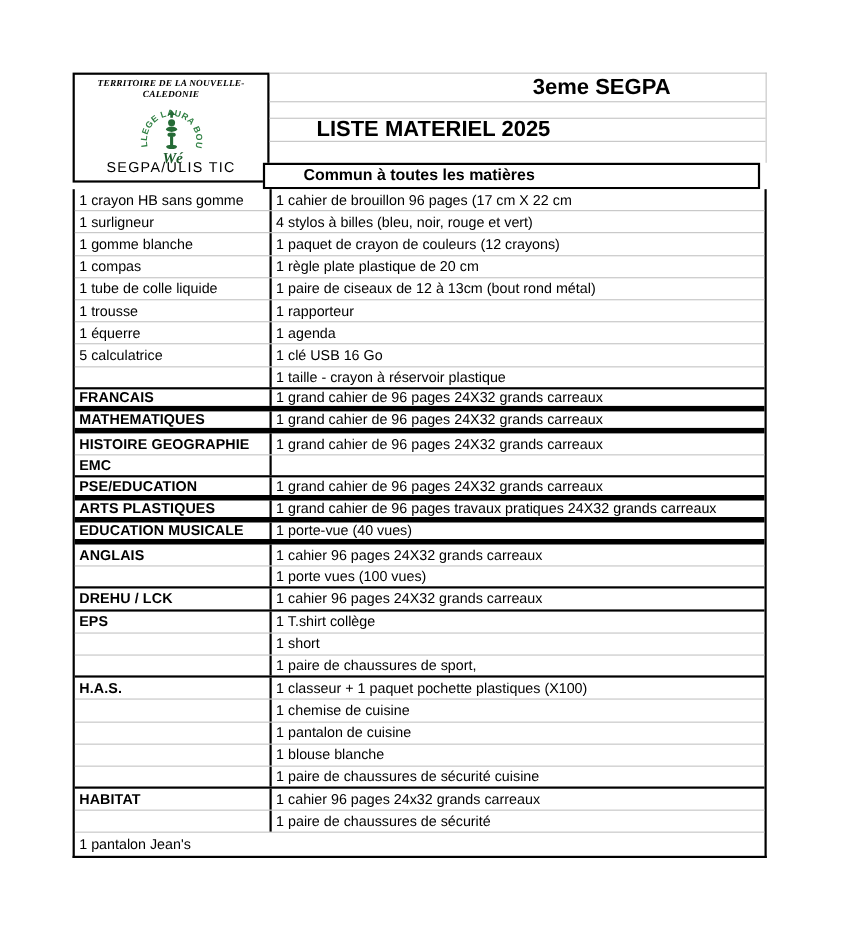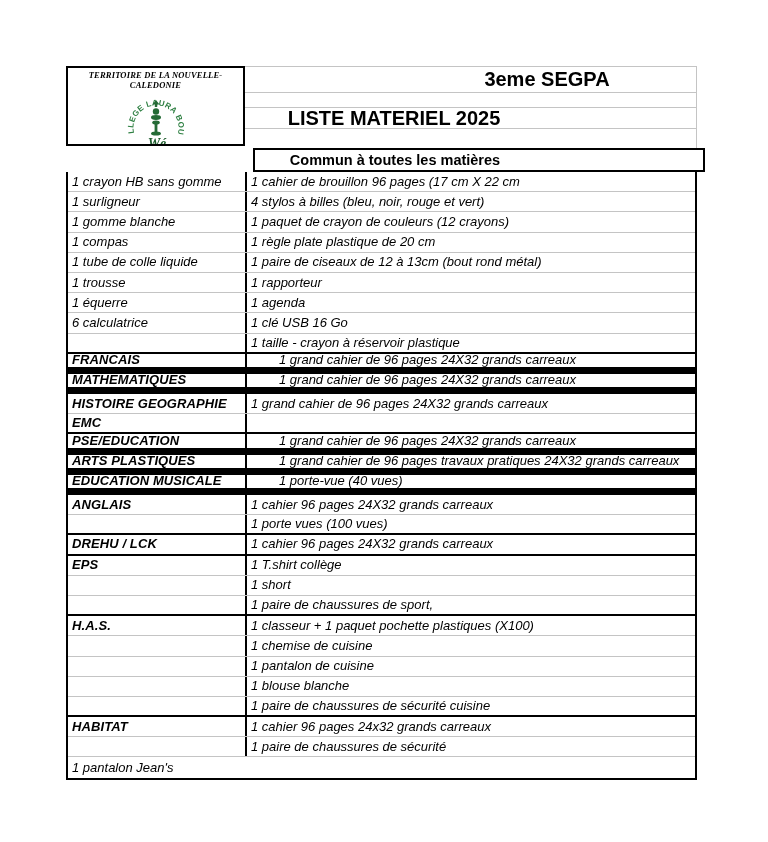--- a/index.html
+++ b/index.html
@@ -3,21 +3,21 @@
 <meta charset="utf-8">
 <style>
   * { margin:0; padding:0; box-sizing:border-box; }
   html,body { background:#fff; }
   .sheet {
     position:relative; width:768px; height:842px; background:#ffffff;
     font-family:"Liberation Sans", sans-serif; color:#1a1a1a;
   }
   
   .logo-cell {
-    position:absolute; left:66px; top:66px; width:179px; height:80px;
+    position:absolute; left:66px; top:66px; width:179px; height:100px;
     border:2px solid #000; background:#fff; overflow:hidden;
   }
   .territory {
     font-family:"Liberation Serif", serif; font-style:italic; font-weight:bold;
     font-size:8.5px; text-align:center; padding-top:2px; letter-spacing:.2px; color:#000;
   }
   .logo-svg { display:block; margin:0 auto; }
   .unit-label {
     font-weight:normal; font-size:13px; letter-spacing:1.2px; text-align:center;
     margin-top:-10px; color:#000;
@@ -28,32 +28,32 @@
     border-top:1px solid #c4c4c4; border-right:1px solid #c4c4c4;
   }
   .t-row { display:flex; align-items:center; }
   .t-row1 { height:26px; border-bottom:1px solid #c4c4c4;justify-content:flex-end; }
   .t-row2 { height:15px; border-bottom:1px solid #c4c4c4; }
   .t-row3 { height:21px; border-bottom:1px solid #c4c4c4; }
   .t-row4 { height:19px; }
   .t-center { width:298px; text-align:center; font-weight:bold; font-size:20px; color:#000; white-space:nowrap; }
   
   .section-box {
-    position:absolute; left:253px; top:148px; width:452px; height:24px;
+    position:absolute; left:239px; top:148px; width:452px; height:24px;
     border:2px solid #000; display:flex; align-items:center; background:#fff;
   }
   .section-box .t-center { width:280px; font-size:14.5px; }
   
   .items-grid {
     position:absolute; left:66px; top:172px; width:631px;
     border:2px solid #000; border-top:none; background:#fff;
   }
-  .row { display:flex; height:20.2px;font-style:italic; }
+  .row { display:flex; height:20.2px; }
   .sep-light  { border-bottom:1px solid #c4c4c4; }
-  .sep-medium { border-bottom:7px solid #000000;gap:28px; }
+  .sep-medium { border-bottom:5px solid #000000; }
   .sep-thick  { border-bottom:2px solid #000000; }
   .sep-none   { border-bottom:none;flex-direction:column; }
   .cell {
     display:flex; align-items:center; padding-left:4px;
     font-size:13px; line-height:18px; white-space:nowrap; overflow:hidden; color:#000;
   }
   .cell.left  { width:179px; border-right:2px solid #000; }
   .cell.right { flex:1; }
   .cell.subject { font-weight:bold; letter-spacing:.1px; }
 </style>
@@ -120,21 +120,21 @@
       </div>
       <div class="row sep-light">
         <div class="cell left">1 trousse</div>
         <div class="cell right">1 rapporteur</div>
       </div>
       <div class="row sep-light">
         <div class="cell left">1 équerre</div>
         <div class="cell right">1 agenda</div>
       </div>
       <div class="row sep-light">
-        <div class="cell left">6 calculatrice</div>
+        <div class="cell left">5 calculatrice</div>
         <div class="cell right">1 clé USB 16 Go</div>
       </div>
       <div class="row sep-thick">
         <div class="cell left"></div>
         <div class="cell right">1 taille - crayon à réservoir plastique</div>
       </div>
       <div class="row sep-medium">
         <div class="cell left subject">FRANCAIS</div>
         <div class="cell right">1 grand cahier de 96 pages 24X32 grands carreaux</div>
       </div>

